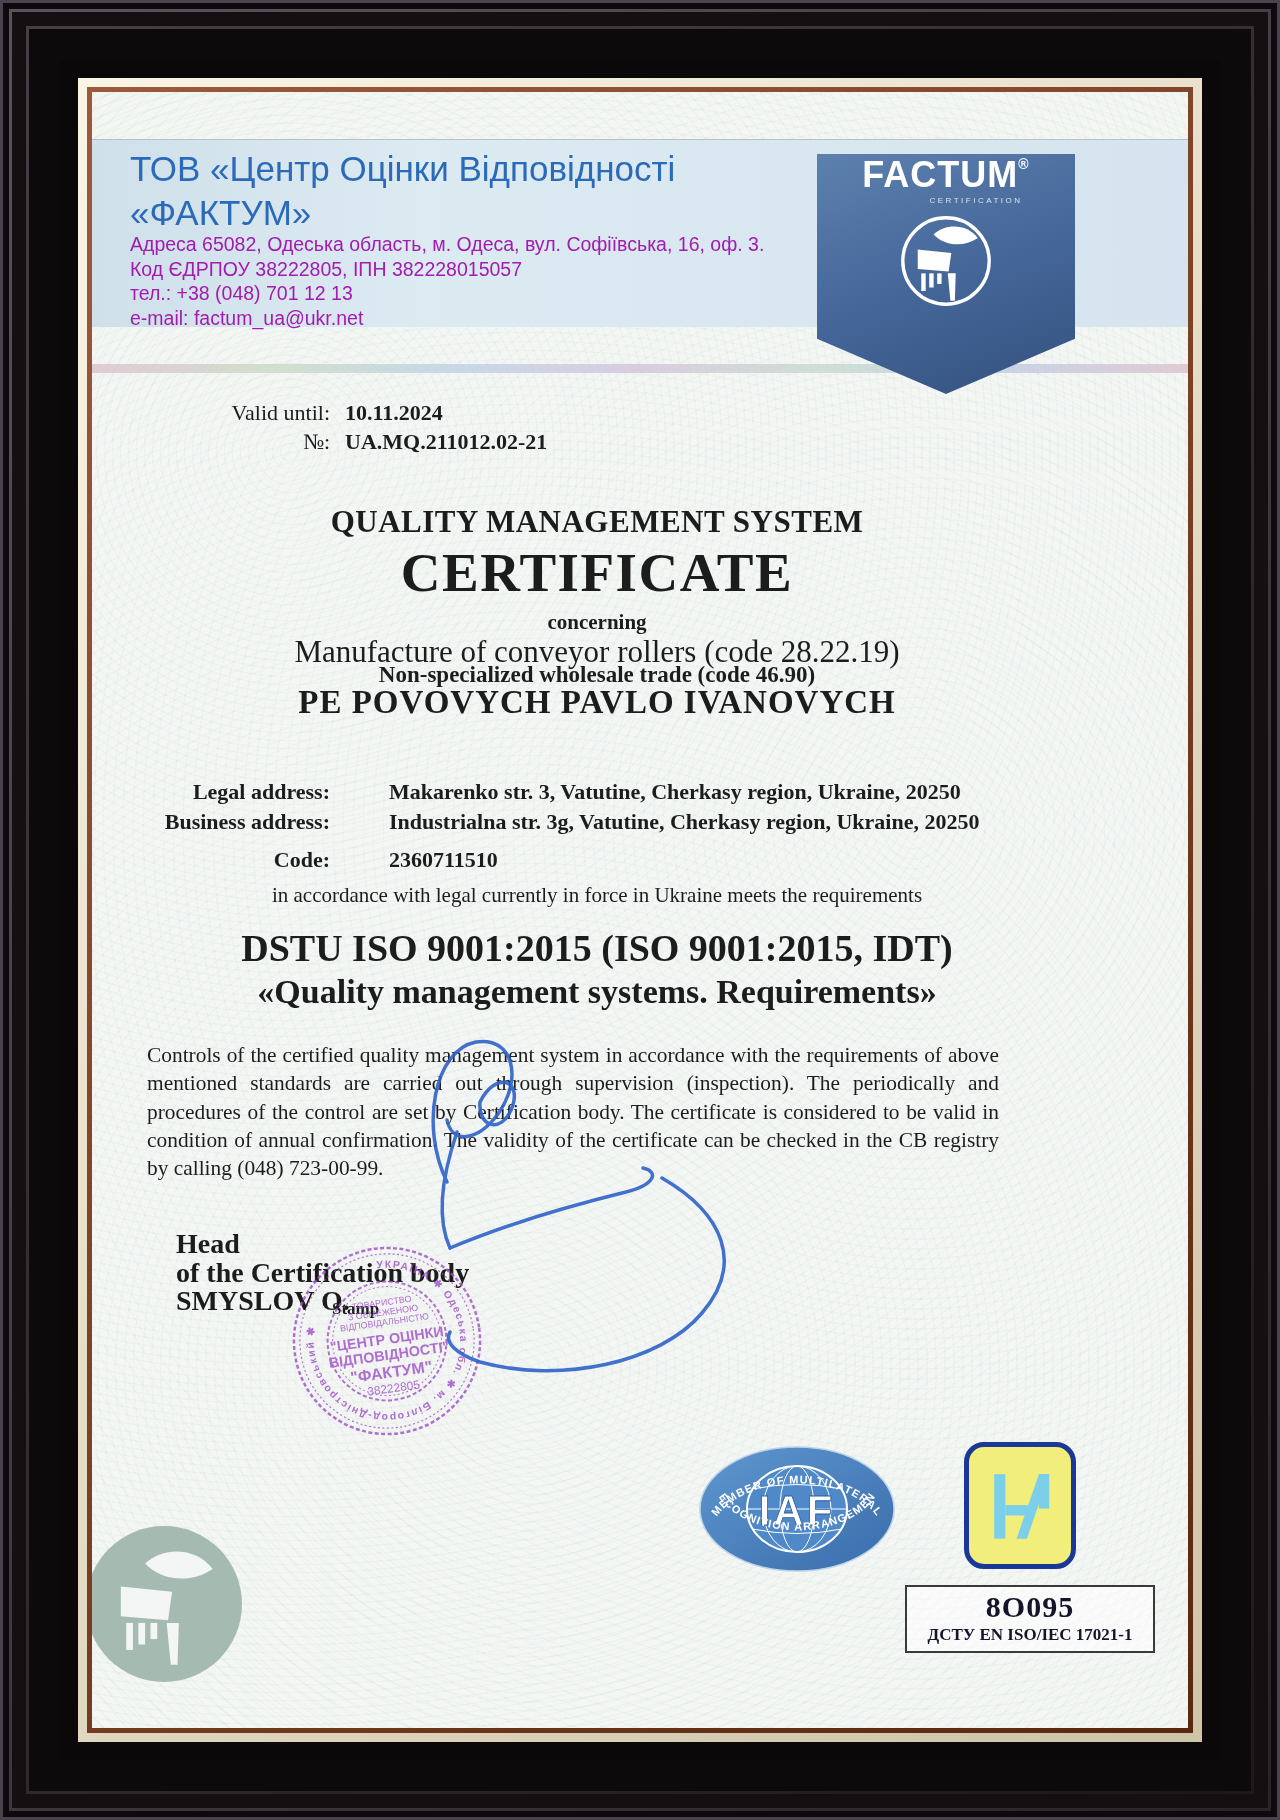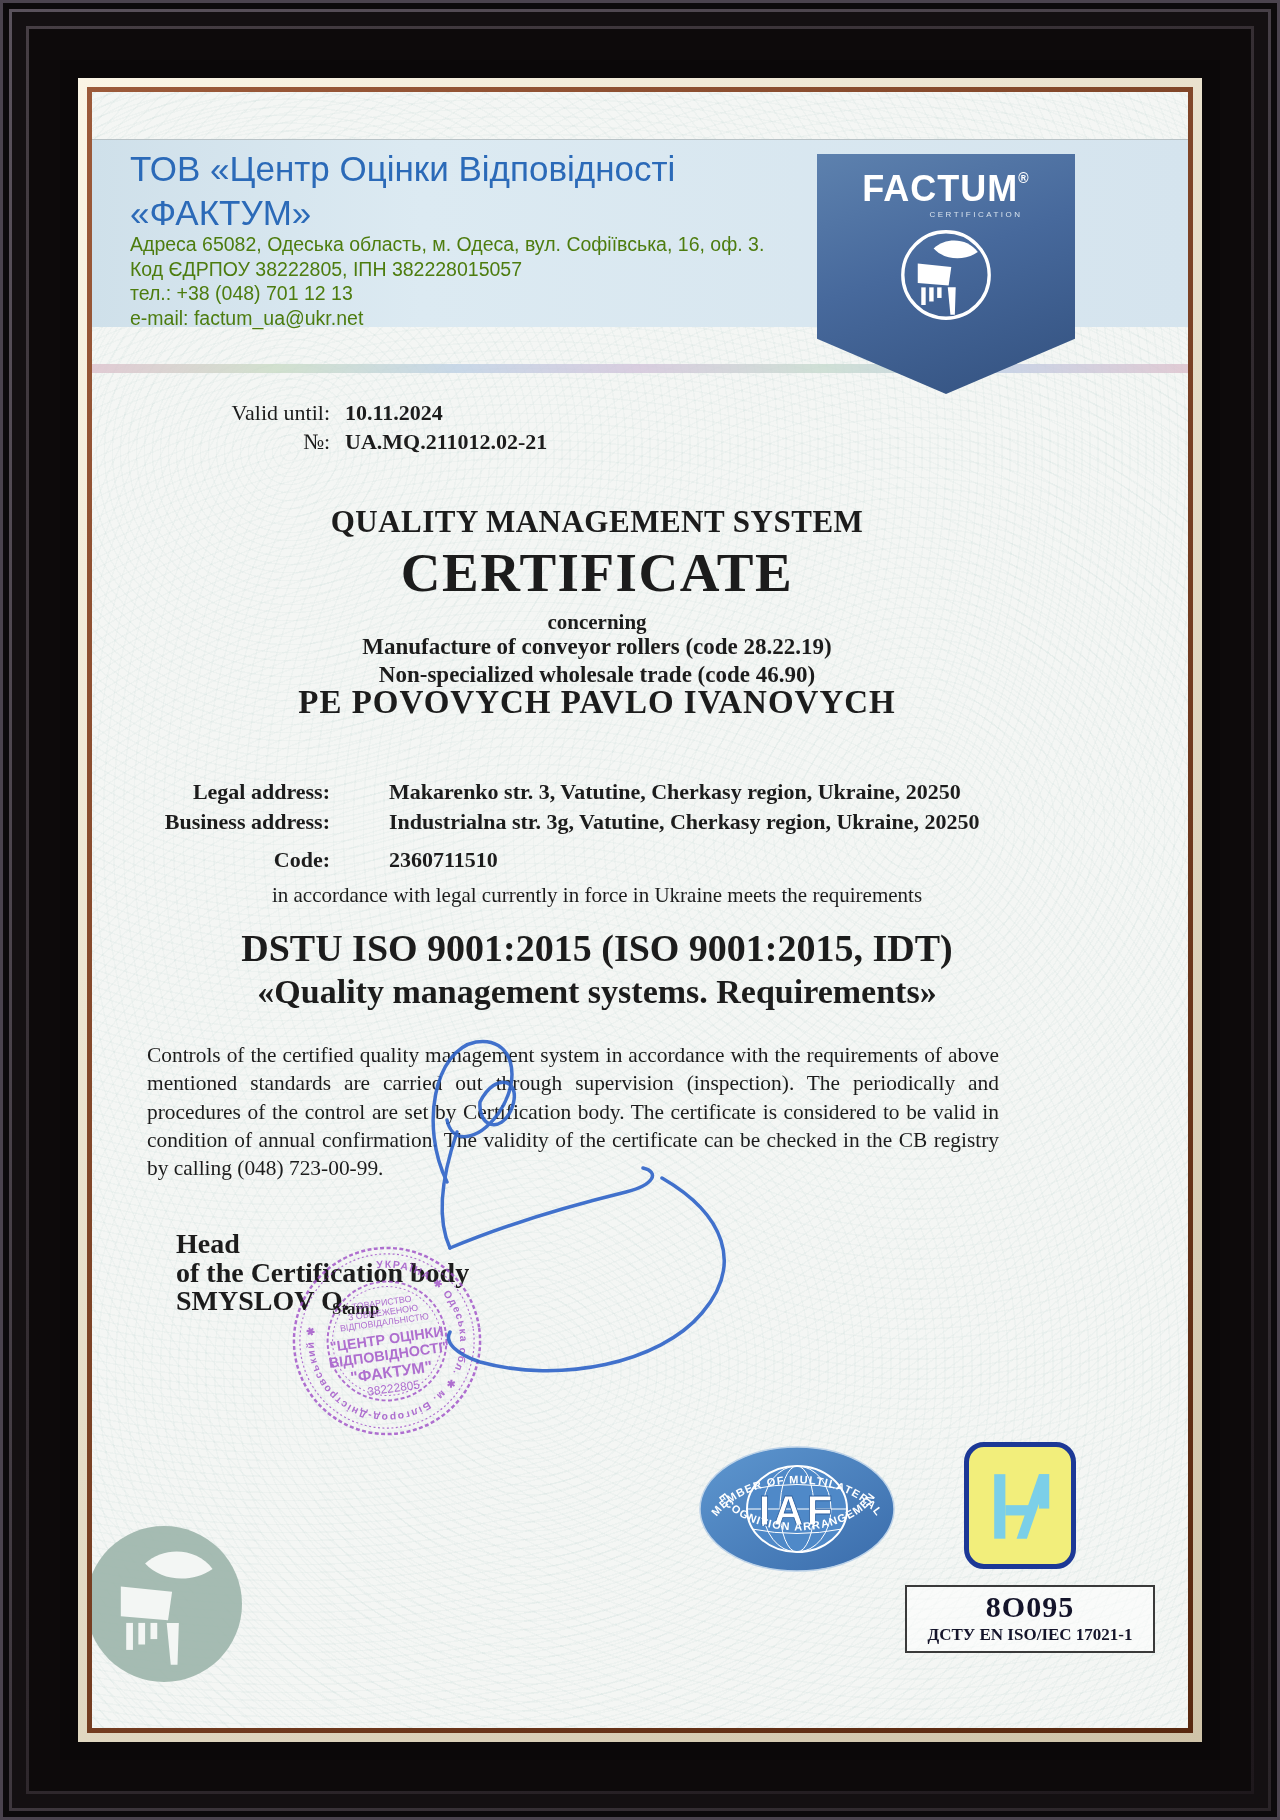--- a/index.html
+++ b/index.html
@@ -20,39 +20,39 @@
   
   .paper{position:relative;width:100%;height:100%;background:#f4f6f4;overflow:hidden;color:#1c1c1c;}
   .guilloche{position:absolute;inset:0;pointer-events:none;background:
     repeating-radial-gradient(circle at 18% 22%, rgba(120,170,165,0.055) 0 1.5px, transparent 1.5px 8px),
     repeating-radial-gradient(circle at 75% 45%, rgba(120,170,165,0.05) 0 1.5px, transparent 1.5px 10px),
     repeating-radial-gradient(circle at 40% 78%, rgba(120,170,165,0.05) 0 1.5px, transparent 1.5px 9px);}
   .abs{position:absolute;}
   
   .band{left:0;right:0;top:47px;height:188px;background:linear-gradient(90deg,#cfe0ea,#dceaf2 30%,#d5e4ee);border-top:1px solid #b8c2c6;}
   .org{left:38px;top:55px;font-family:"Liberation Sans",sans-serif;color:#2b6ab8;line-height:44px;font-size:35px;}
-  .addr{left:38px;top:140px;font-family:"Liberation Sans",sans-serif;color:#4d7c0f;font-size:19.5px;line-height:24.5px;}
+  .addr{left:38px;top:140px;font-family:"Liberation Sans",sans-serif;color:#a21caf;font-size:19.5px;line-height:24.5px;}
   .banner{left:725px;top:62px;width:258px;height:240px;background:linear-gradient(160deg,#5d81ae 0%,#47699c 45%,#33517f 100%);
     clip-path:polygon(0 0,100% 0,100% 77%,50% 100%,0 77%);text-align:center;color:#fff;}
-  .banner .brand{margin-top:14px;font-family:"Liberation Sans",sans-serif;font-size:36px;font-weight:bold;letter-spacing:1px;}
+  .banner .brand{font-family:"Liberation Sans",sans-serif;font-size:36px;font-weight:bold;letter-spacing:1px;}
   .banner .brand sup{font-size:14px;vertical-align:18px;}
   .banner .certif{font-family:"Liberation Sans",sans-serif;font-size:8px;letter-spacing:2.5px;color:#d8e3ee;transform:translateX(30px);}
   .banner svg{margin-top:8px;}
   .stripe{left:0;right:0;top:272px;height:9px;background:linear-gradient(90deg,#dcc0cc,#c9dbc5,#bdd0e4,#d2c3da,#c6dace,#bfcbe2,#dcc0cc);opacity:.8;}
   
   .meta{left:0;top:307px;width:1000px;font-size:22px;}
   .mrow{display:flex;line-height:28.6px;}
   .mrow .lab{width:238px;text-align:right;}
   .mrow .val{margin-left:15px;font-weight:bold;}
   
   .col{left:55px;width:900px;text-align:center;}
   .t1{top:412px;font-size:31px;font-weight:bold;letter-spacing:.5px;}
   .t2{top:449px;font-size:55px;font-weight:bold;letter-spacing:1.5px;}
   .concerning{top:518px;font-size:21px;font-weight:bold;}
-  .scope1{top:542px;font-size:23px;font-weight:bold;}
+  .scope1{top:542px;font-size:31px;font-weight:normal;}
   .scope2{top:570px;font-size:23px;font-weight:bold;}
   .holder{top:592px;font-size:33px;font-weight:bold;letter-spacing:1px;}
   .arow{width:1040px;font-size:22px;font-weight:bold;display:flex;gap:44px;}
   .arow .lab{width:238px;text-align:right;}
   .arow .val{margin-left:15px;}
   .accordance{top:791px;font-size:21px;font-weight:normal;}
   .dstu1{top:834px;font-size:38px;font-weight:bold;}
   .dstu2{top:881px;font-size:34px;font-weight:bold;}
   .para{left:55px;top:949px;width:852px;font-size:21.4px;line-height:28.3px;text-align:justify;}
   .headblk{left:84px;top:1138px;font-size:28px;font-weight:bold;line-height:28.5px;}

